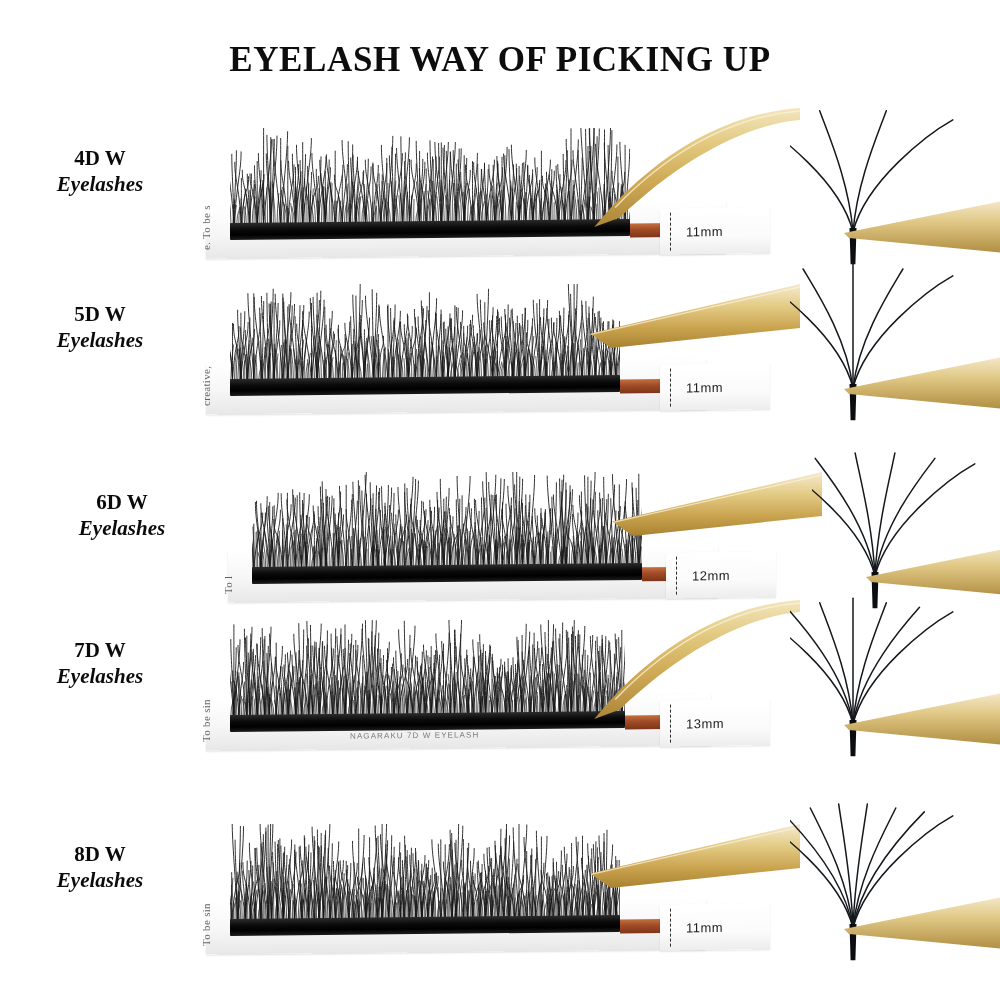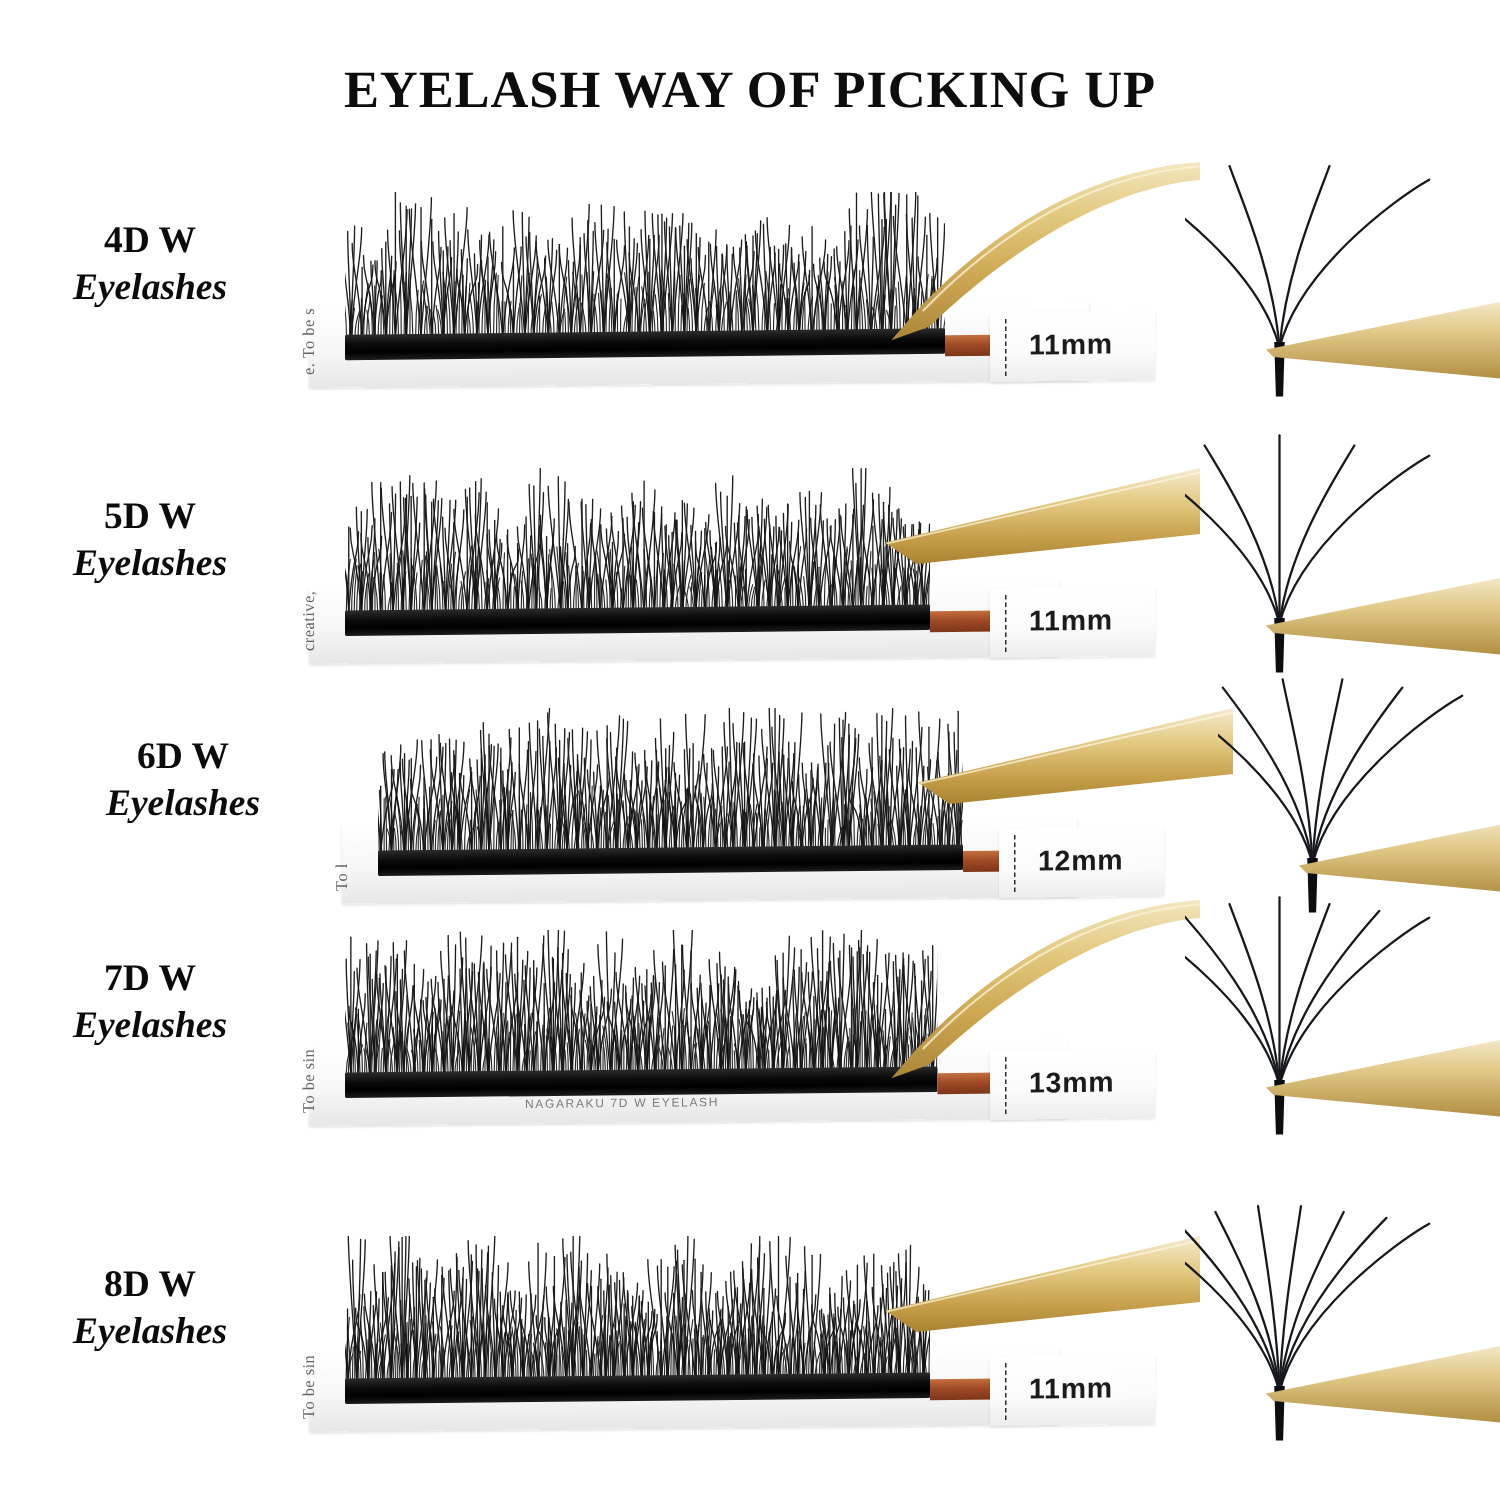--- a/index.html
+++ b/index.html
@@ -41,21 +41,21 @@
 
   
   .row-label {
     position: absolute;
     left: 0;
     top: 50px;
     width: 200px;
     text-align: center;
     font-family: "Liberation Serif", "DejaVu Serif", serif;
     font-weight: bold;
-    font-size: 25px;
+    font-size: 21px;
     line-height: 1.22;
     color: #0b0b0b;
   }
   .row-label .ln2 { display: block; font-style: italic; }
 
   
   .tray {
     position: absolute;
     left: 200px;
     top: 8px;
@@ -140,22 +140,22 @@
     position: absolute;
     height: 46px;
     background: linear-gradient(180deg,#ffffff 0%, #fbfbfb 60%, #ededed 100%);
     box-shadow: 0 1px 2px rgba(0,0,0,0.10);
     transform: skewY(-0.8deg);
     display: flex;
     align-items: center;
   }
   .measure-text {
     font-family: "Liberation Sans", "DejaVu Sans", sans-serif;
-    font-size: 19px;
-    font-weight: bold;
+    font-size: 13px;
+    font-weight: normal;
     color: #1b1b1b;
     letter-spacing: 0.5px;
     margin-left: 26px;
   }
   .measure-guide {
     position: absolute;
     left: 10px;
     top: 4px;
     bottom: 4px;
     width: 0;
@@ -659,21 +659,21 @@
                         C 75.6 85.0
                           138.6 37.4
                           162.8 23.8" fill="none" stroke="#15181c" stroke-width="1.5" stroke-linecap="round"></path>
     <path d="M 59.5 132 L 66.5 132
              L 65.4 168.3 L 60.6 168.3 Z" fill="#0b0d10"></path>
     <path d="M 54 137 L 210 105.4
              L 210 156.4 L 59 142 Z" fill="url(#gt4)"></path>
   </svg>
       </div>
     </div>
-    <div class="row" style="top: 280px;">
+    <div class="row" style="top: 252px;">
       <div class="row-label"><span>5D W</span><span class="ln2">Eyelashes</span></div>
       <div class="tray">
         <div class="tray-card" style="width: 500px;"></div>
         <div class="tray-side-text">creative,</div>
         <div class="lash-field" style="width: 390px;">
           <svg width="390" height="96" viewBox="0 0 390 96" xmlns="http://www.w3.org/2000/svg">
     <g fill="none" stroke="#0a0a0a" stroke-width="0.75" stroke-linecap="round" opacity="0.88">
               <path d="M0.9 96 Q0.9 78.5 3.5 60.9"></path>
               <path d="M2.6 96 Q2.6 82.5 0.3 68.9"></path>
               <path d="M4.4 96 Q4.4 78.3 7.5 60.7"></path>

